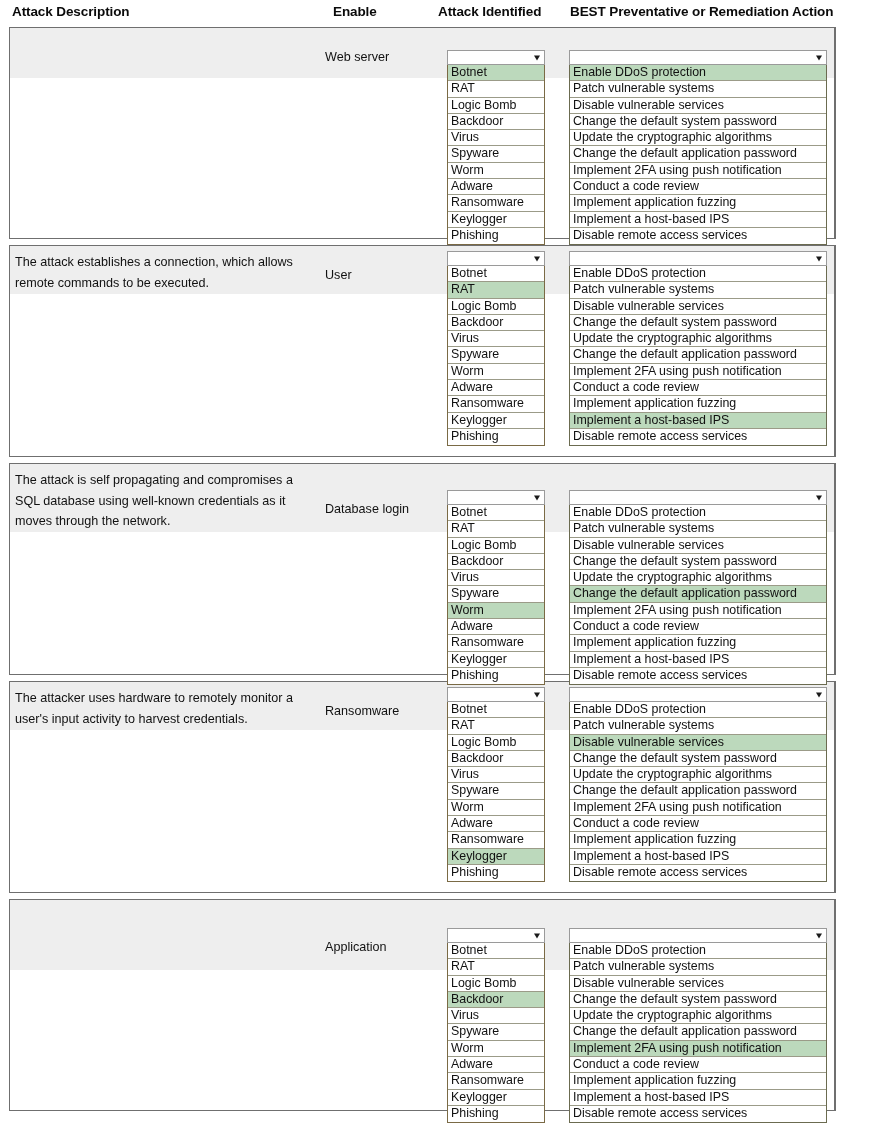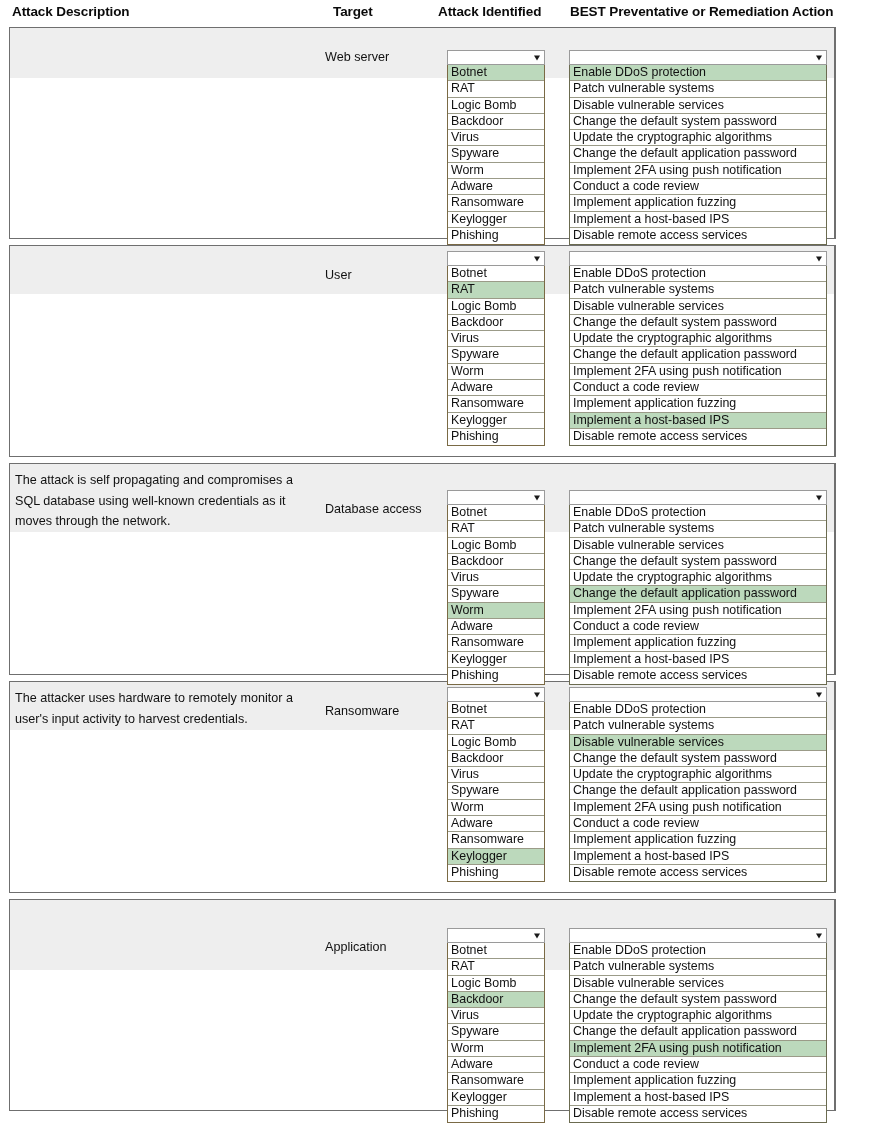--- a/index.html
+++ b/index.html
@@ -127,21 +127,21 @@
   .optlist .opt.sel { background: #bcd9bc; }
 
   .attack-col .optlist { border-color: #7a6a45; }
   .best-col .optlist   { border-color: #6b6b50; }
 </style>
 </head>
 <body>
 
 <div class="header">
   <div class="h h-desc">Attack Description</div>
-  <div class="h h-target">Target</div>
+  <div class="h h-target">Enable</div>
   <div class="h h-attack">Attack Identified</div>
   <div class="h h-best">BEST Preventative or Remediation Action</div>
 </div>
 
 <div class="rows" id="rows-root">
     <div class="qrow" style="height: 212px;">
       <div class="greyband" style="height: 50px; background: rgb(238, 238, 238);"></div>
       <div class="cell-target" style="top: 22px;">Web server</div>
       <div class="selwrap attack-col" style="left: 437px; width: 98px; top: 22px;">
         <div class="selbox">
@@ -175,20 +175,21 @@
           <div class="opt">Implement 2FA using push notification</div>
           <div class="opt">Conduct a code review</div>
           <div class="opt">Implement application fuzzing</div>
           <div class="opt">Implement a host-based IPS</div>
           <div class="opt">Disable remote access services</div>
         </div>
       </div>
     </div>
     <div class="qrow" style="height: 212px;">
       <div class="greyband" style="height: 48px; background: rgb(238, 238, 238);"></div>
+      <div class="cell-desc" style="top: 6px;">The attack establishes a connection, which allows remote commands to be executed.</div>
       <div class="cell-target" style="top: 22px;">User</div>
       <div class="selwrap attack-col" style="left: 437px; width: 98px; top: 5px;">
         <div class="selbox">
           <span class="arrow"></span>
         </div>
         <div class="optlist">
           <div class="opt">Botnet</div>
           <div class="opt sel">RAT</div>
           <div class="opt">Logic Bomb</div>
           <div class="opt">Backdoor</div>
@@ -216,21 +217,21 @@
           <div class="opt">Conduct a code review</div>
           <div class="opt">Implement application fuzzing</div>
           <div class="opt sel">Implement a host-based IPS</div>
           <div class="opt">Disable remote access services</div>
         </div>
       </div>
     </div>
     <div class="qrow" style="height: 212px; text-decoration: underline;">
       <div class="greyband" style="height: 68px; background: rgb(238, 238, 238);"></div>
       <div class="cell-desc" style="top: 6px;">The attack is self propagating and compromises a SQL database using well-known credentials as it moves through the network.</div>
-      <div class="cell-target" style="top: 38px;">Database access</div>
+      <div class="cell-target" style="top: 38px;">Database login</div>
       <div class="selwrap attack-col" style="left: 437px; width: 98px; top: 26px;">
         <div class="selbox">
           <span class="arrow"></span>
         </div>
         <div class="optlist">
           <div class="opt">Botnet</div>
           <div class="opt">RAT</div>
           <div class="opt">Logic Bomb</div>
           <div class="opt">Backdoor</div>
           <div class="opt">Virus</div>

